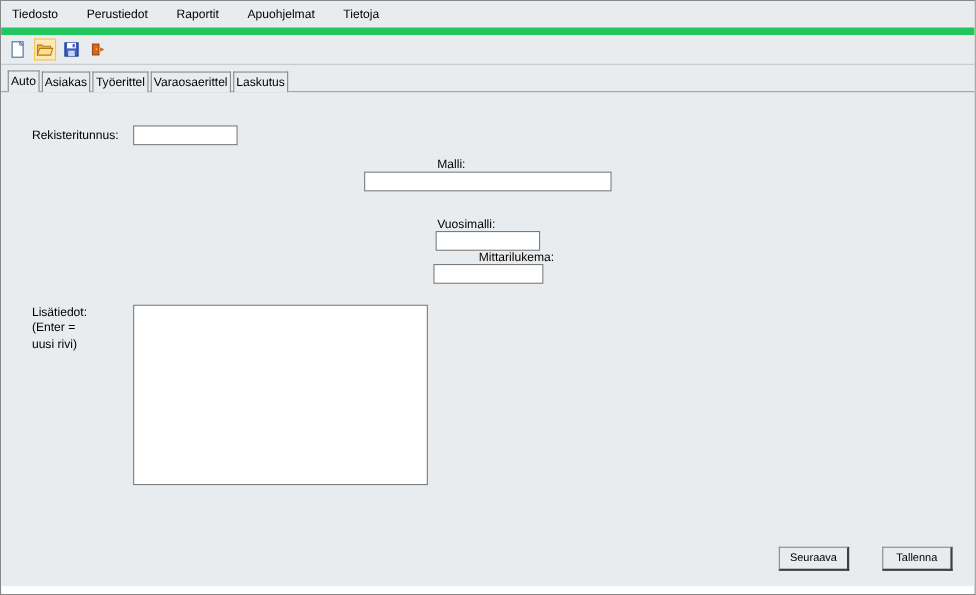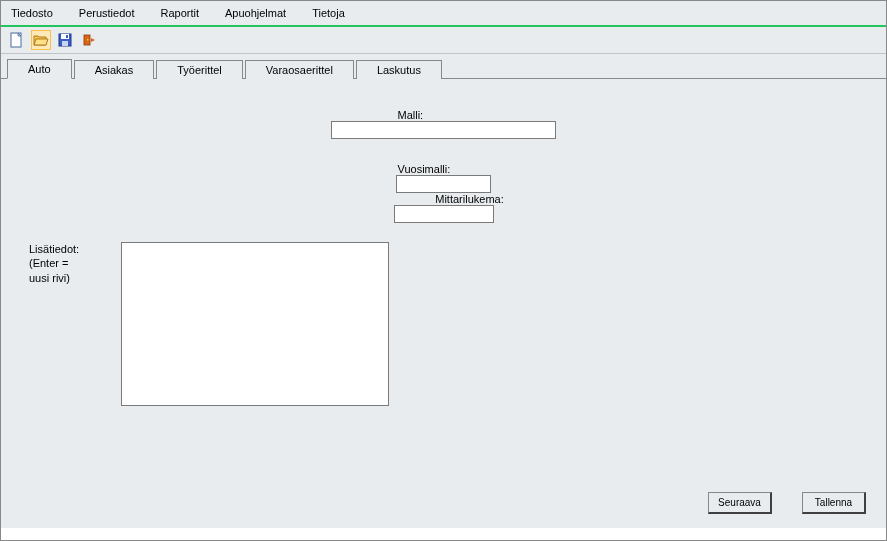--- a/index.html
+++ b/index.html
@@ -12,21 +12,21 @@
     width: 887px;
     height: 541px;
     overflow: hidden;
     border: 1px solid #888;
   }
   .menubar {
     background: #e8ecef;
     padding: 4px 6px;
     display: flex;
     gap: 18px;
-    border-bottom: 2px solid #22c55e;
+    border-bottom: 7px solid #22c55e;
   }
   .menubar .menu-item {
     cursor: default;
     padding: 2px 4px;
   }
   .toolbar {
     background: #e8ecef;
     padding: 3px 6px;
     display: flex;
     gap: 4px;
@@ -47,21 +47,21 @@
     background: #fde9b8;
   }
   .tabstrip {
     background: #e8ecef;
     padding: 4px 6px 0 6px;
     display: flex;
     align-items: flex-end;
     border-bottom: 1px solid #888;
   }
   .tab {
-    padding: 3px 20px;
+    padding: 3px 2px;
     border: 1px solid #888;
     border-bottom: none;
     background: #e8ecef;
     margin-right: 2px;
     cursor: pointer;
     position: relative;
     top: 1px;
   }
   .tab.active {
     background: #e8ecef;
@@ -181,20 +181,24 @@
 <div class="tabstrip">
   <div class="tab active">Auto</div>
   <div class="tab">Asiakas</div>
   <div class="tab">Työerittel</div>
   <div class="tab">Varaosaerittel</div>
   <div class="tab">Laskutus</div>
 </div>
 
 <div class="content">
 
+  <div class="form-row">
+    <span class="label">Rekisteritunnus:</span>
+    <input class="text w-95" type="text" value="" style="">
+  </div>
 
 
   <div class="form-row gap">
     <span class="label">Malli:</span>
     <input class="text w-220" type="text" value="" style="">
   </div>
 
   <div class="form-row" style="margin-bottom:19px;flex-direction:column;">
     <span class="label">Vuosimalli:</span>
     <input class="text w-95" type="text" value="" style="">

